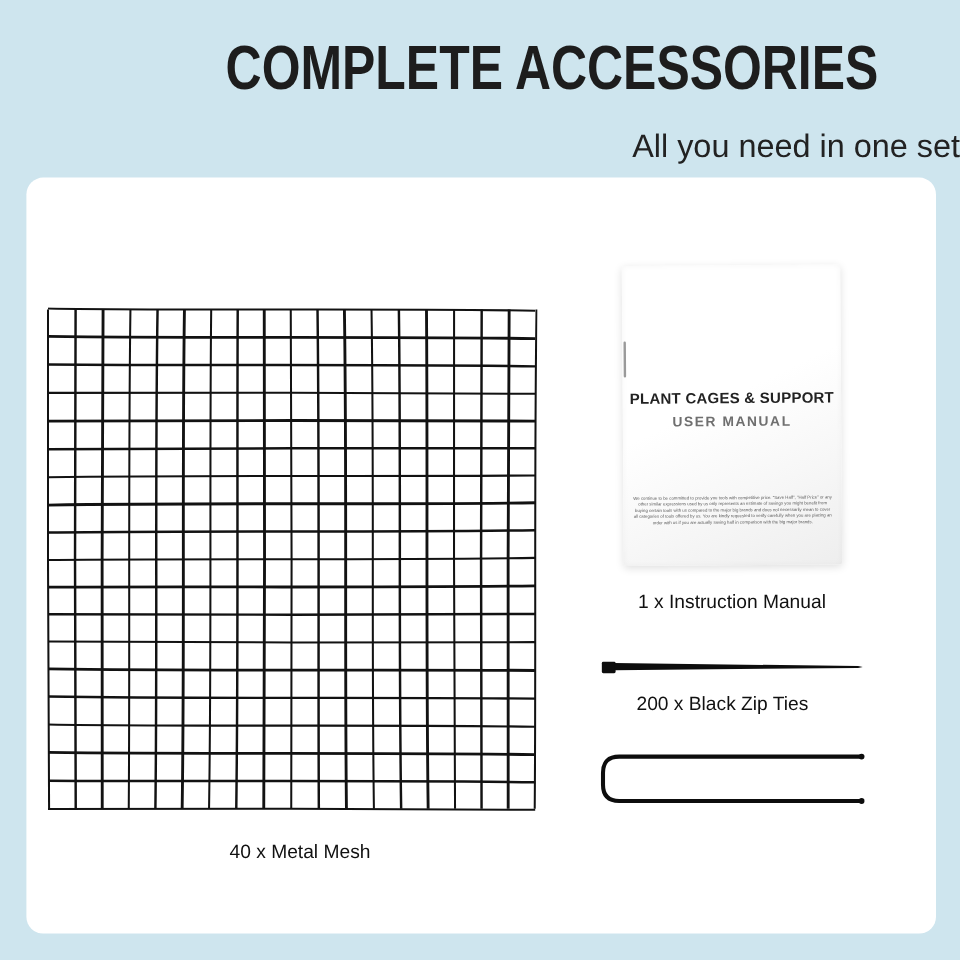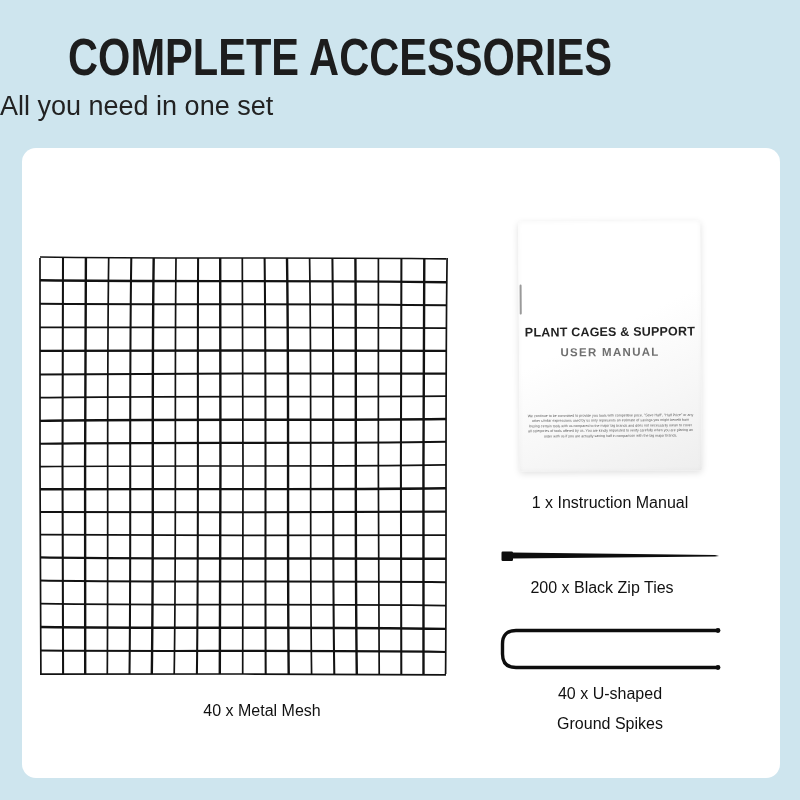--- a/index.html
+++ b/index.html
@@ -5,55 +5,55 @@
   html, body { margin: 0; padding: 0; }
   body {
     width: 800px; height: 800px; overflow: hidden;
     background: var(--bg, #cee5ee);
     font-family: "Liberation Sans", sans-serif;
     position: relative;
   }
   .stage { position: absolute; inset: 0; }
 
   
-  .header { position: absolute; top: 0; left: 0; width: 800px; text-align: left; }
+  .header { position: absolute; top: 0; left: 0; width: 800px; text-align: right; }
   .title {
     margin: 0; padding-top: 28px;
     font-size: 52px; line-height: 58px; font-weight: 800;
     color: var(--heading, #1d1d1d);
     white-space: nowrap;
   }
   .title .condense {
     display: inline-block;
     transform: scaleX(0.80);
     transform-origin: 50% 50%;
     letter-spacing: 0px;
   }
   .subtitle {
-    margin-top: 4px;
+    margin-top: 20px;
     font-size: 27px; line-height: 32px; font-weight: 400;
     color: #222;
   }
 
   
   .panel {
     position: absolute; left: 22px; top: 148px;
     width: 758px; height: 630px;
     background: var(--panel, #ffffff);
     border-radius: 14px;
   }
 
   
   .mesh-svg { position: absolute; left: 16px; top: 108px; width: 410px; height: 420px; }
   .label {
     position: absolute; text-align: center;
     font-size: 16px; line-height: 30px; color: var(--label, #111);
     font-weight: 400; white-space: nowrap;
   }
-  .mesh-label { left: 12px; top: 548px; width: 456px; }
+  .mesh-label { left: 0px; top: 548px; width: 456px; }
 
   
   .manual {
     position: absolute; left: 497px; top: 73px;
     width: 182px; height: 250px;
     background: linear-gradient(155deg, #ffffff 45%, #f7f7f7 72%, #eeeeee 100%);
     box-shadow: 0 2px 7px rgba(0,0,0,0.13), inset 0 0 5px rgba(0,0,0,0.04);
     transform: rotate(-0.4deg);
     border-radius: 2px;
   }
@@ -154,19 +154,15 @@
       <rect x="0.5" y="2.5" width="11.5" height="9.5" rx="1.2" class="hw-fill" fill="#0d0d0d"></rect>
       <polygon points="11,3.6 214,6.0 218,6.9 214,7.6 11,9.6" class="hw-fill" fill="#0d0d0d"></polygon>
     </svg>
     <div class="label ziptie-label">200 x Black Zip Ties</div>
 
     <svg class="spike-svg" viewBox="0 0 226 48">
       <path d="M 221,5.5 L 19,5.5 Q 5.5,5.5 5.5,19 L 5.5,29 Q 5.5,42.5 19,42.5 L 221,42.5" fill="none" class="hw-stroke" stroke-width="3.4" stroke-linecap="round" stroke="#0d0d0d"></path>
       <circle cx="221" cy="5.5" r="2.4" class="hw-fill" fill="#0d0d0d"></circle>
       <circle cx="221" cy="42.5" r="2.4" class="hw-fill" fill="#0d0d0d"></circle>
     </svg>
-    <div class="label spike-label">
-      <span>40 x U-shaped</span><br>
-      <span>Ground Spikes</span>
-    </div>
 
   </div>
 </div>
 
 </body></html>

